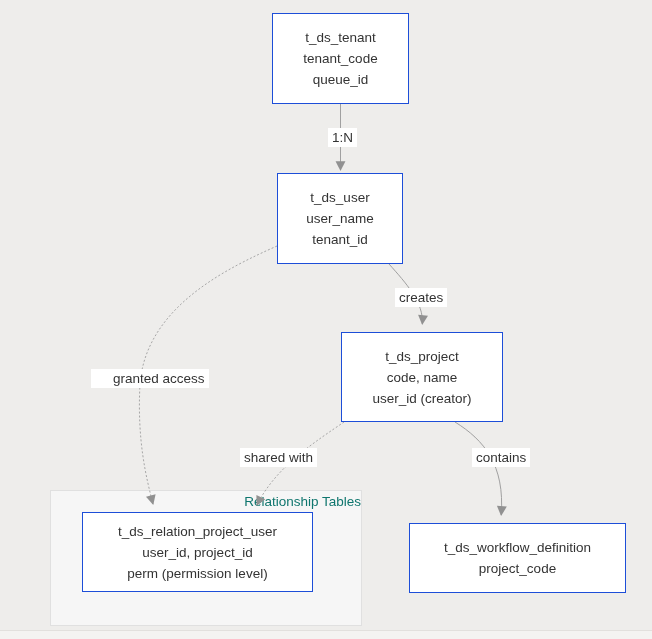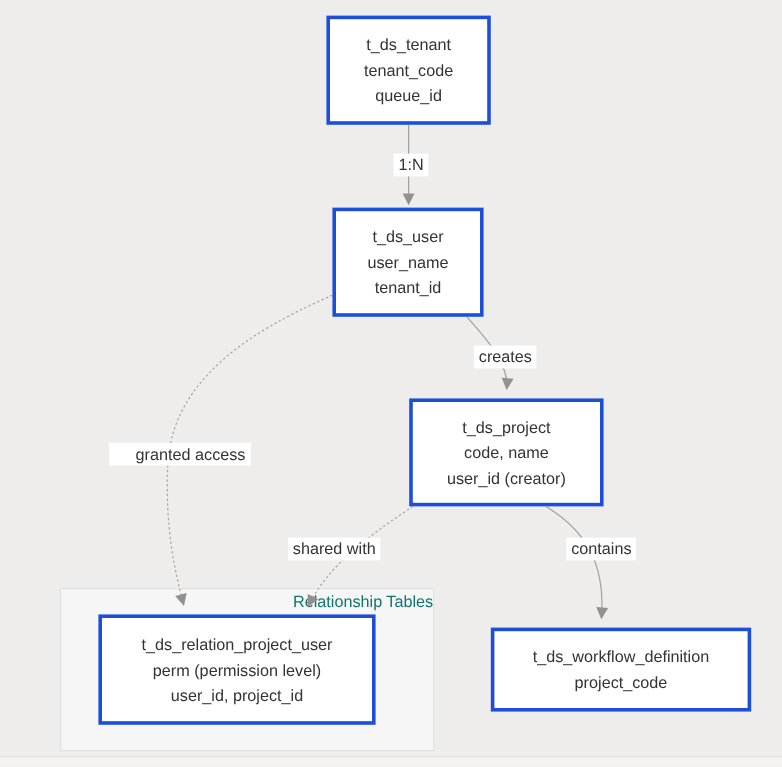--- a/index.html
+++ b/index.html
@@ -30,21 +30,21 @@
   }
   .edges-svg {
     position: absolute;
     left: 0;
     top: 0;
     pointer-events: none;
   }
   .node {
     position: absolute;
     background: #ffffff;
-    border: 3px solid #1d4ed8;
+    border: 1px solid #1d4ed8;
     box-sizing: border-box;
     display: flex;
     flex-direction: column;
     align-items: center;
     justify-content: center;
   }
   .node-line {
     font-size: 13.5px;
     line-height: 21px;
     text-align: center;
@@ -109,24 +109,24 @@
     <div class="node-line">user_name</div>
     <div class="node-line">tenant_id</div>
   </div>
 
   <div class="node" style="left:341px; top:332px; width:162px; height:90px;">
     <div class="node-line">t_ds_project</div>
     <div class="node-line">code, name</div>
     <div class="node-line">user_id (creator)</div>
   </div>
 
-  <div class="node" style="left:82px; top:512px; width:231px; height:92px;">
+  <div class="node" style="left:82px; top:512px; width:231px; height:80px;">
     <div class="node-line">t_ds_relation_project_user</div>
+    <div class="node-line">user_id, project_id</div>
     <div class="node-line">perm (permission level)</div>
-    <div class="node-line">user_id, project_id</div>
   </div>
 
   <div class="node" style="left:393px; top:523px; width:217px; height:70px;margin-left:16px;">
     <div class="node-line">t_ds_workflow_definition</div>
     <div class="node-line">project_code</div>
   </div>
 
   <div class="bottom-strip"></div>
 
 </div>

